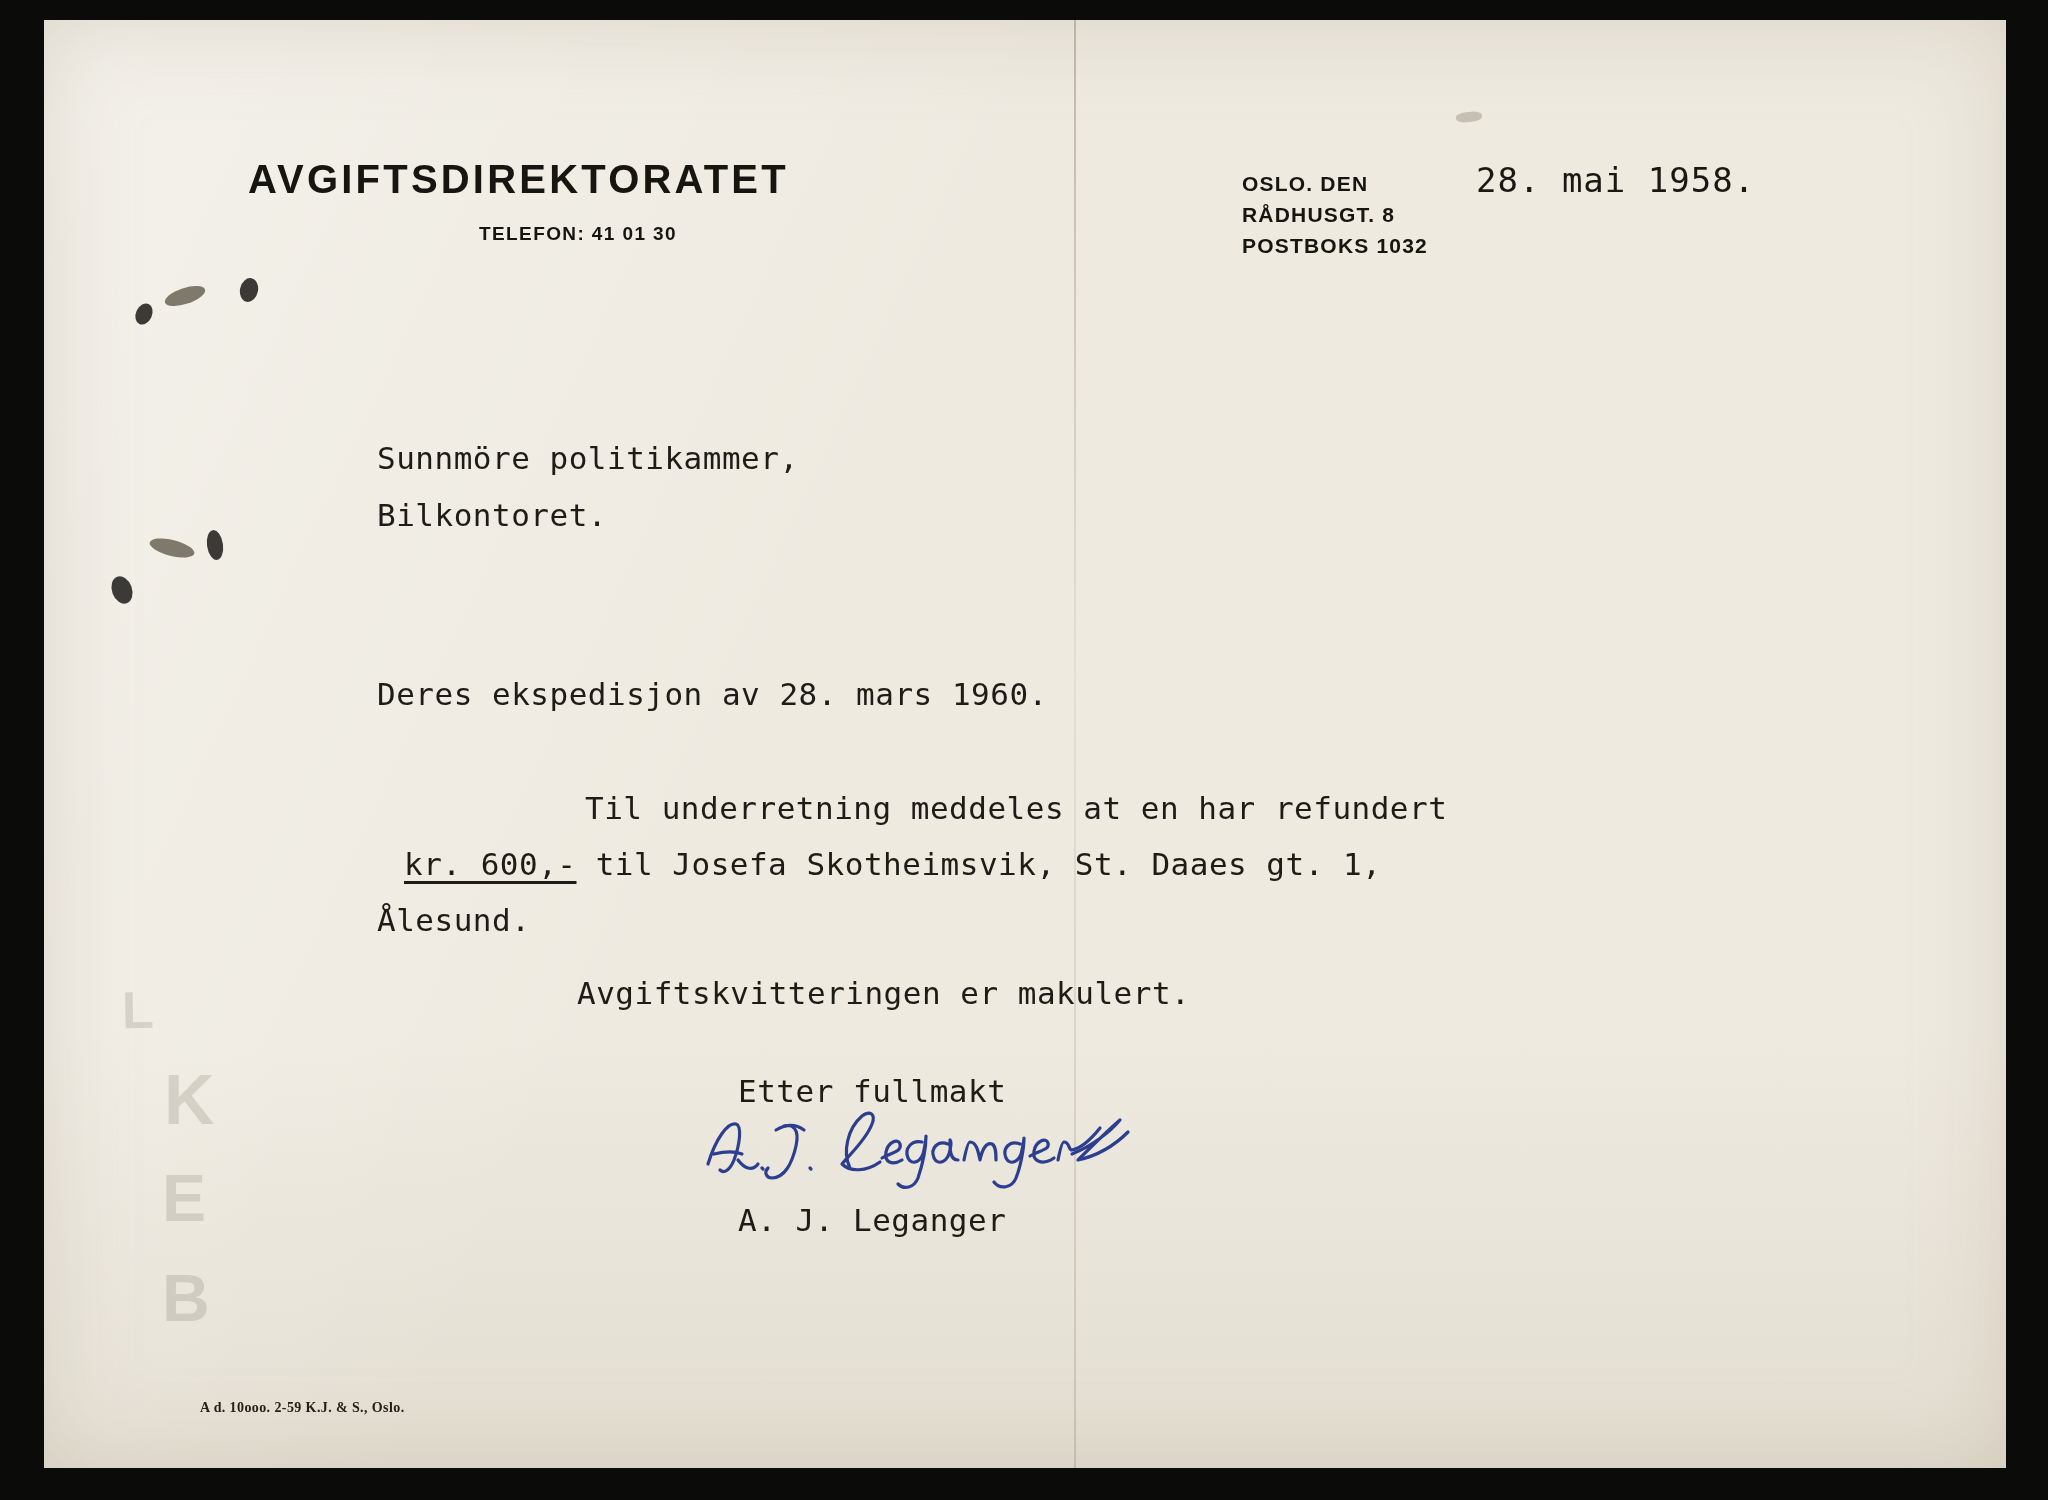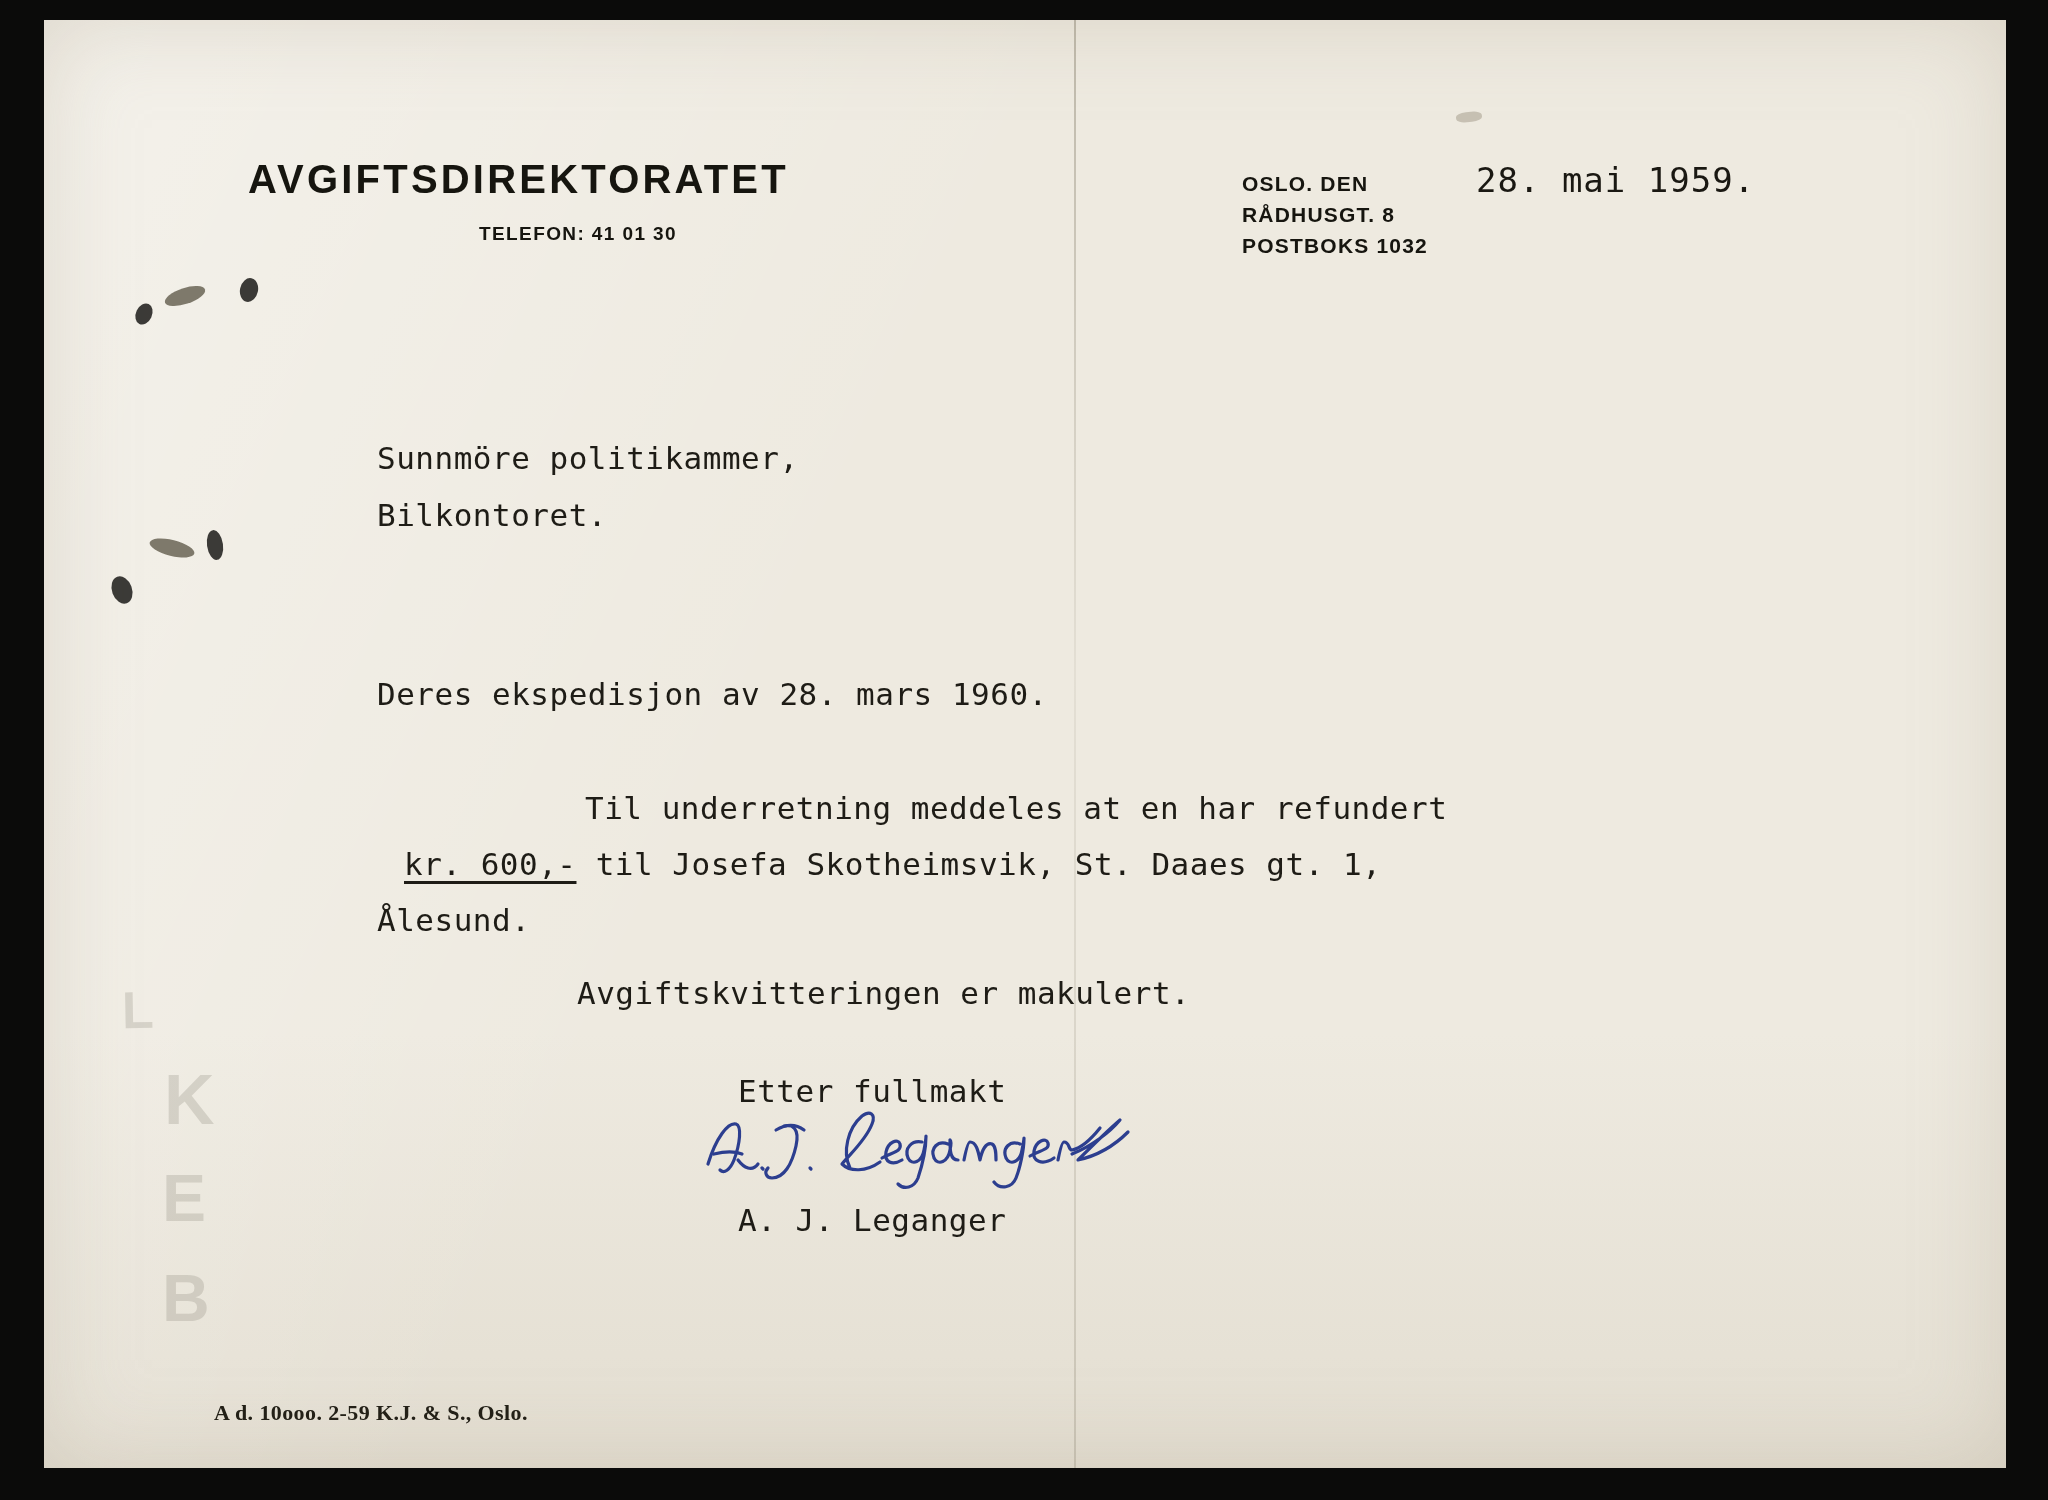--- a/index.html
+++ b/index.html
@@ -160,24 +160,24 @@
     top: 1082px;
     width: 480px;
     height: 90px;
     pointer-events: none;
   }
   .signature svg { display: block; overflow: visible; }
 
   
   .footer {
     position: absolute;
-    left: 170px;
+    left: 156px;
     top: 1380px;
     font-family: "Liberation Serif", serif;
-    font-size: 22px;
+    font-size: 14px;
     font-weight: bold;
     color: #232017;
     letter-spacing: 0.4px;
     white-space: nowrap;
   }
 </style>
 </head>
 <body>
 
 <div class="scan-frame">
@@ -200,21 +200,21 @@
 
     <div class="letterhead-title">AVGIFTSDIREKTORATET</div>
     <div class="letterhead-phone">TELEFON: 41 01 30</div>
 
     <div class="addr-block">
       <div>OSLO. DEN</div>
       <div>RÅDHUSGT. 8</div>
       <div>POSTBOKS 1032</div>
     </div>
 
-    <div class="date-line">28. mai 1959.</div>
+    <div class="date-line">28. mai 1958.</div>
 
 
     <div class="typed rcpt1">Sunnmöre politikammer,</div>
     <div class="typed rcpt2">Bilkontoret.</div>
 
 
     <div class="typed refline">Deres ekspedisjon av 28. mars 1960.</div>
 
     <div class="typed body1">Til underretning meddeles at en har refundert</div>
     <div class="typed body2"><span class="u">kr. 600,-</span><span> til Josefa Skotheimsvik, St. Daaes gt. 1,</span></div>

